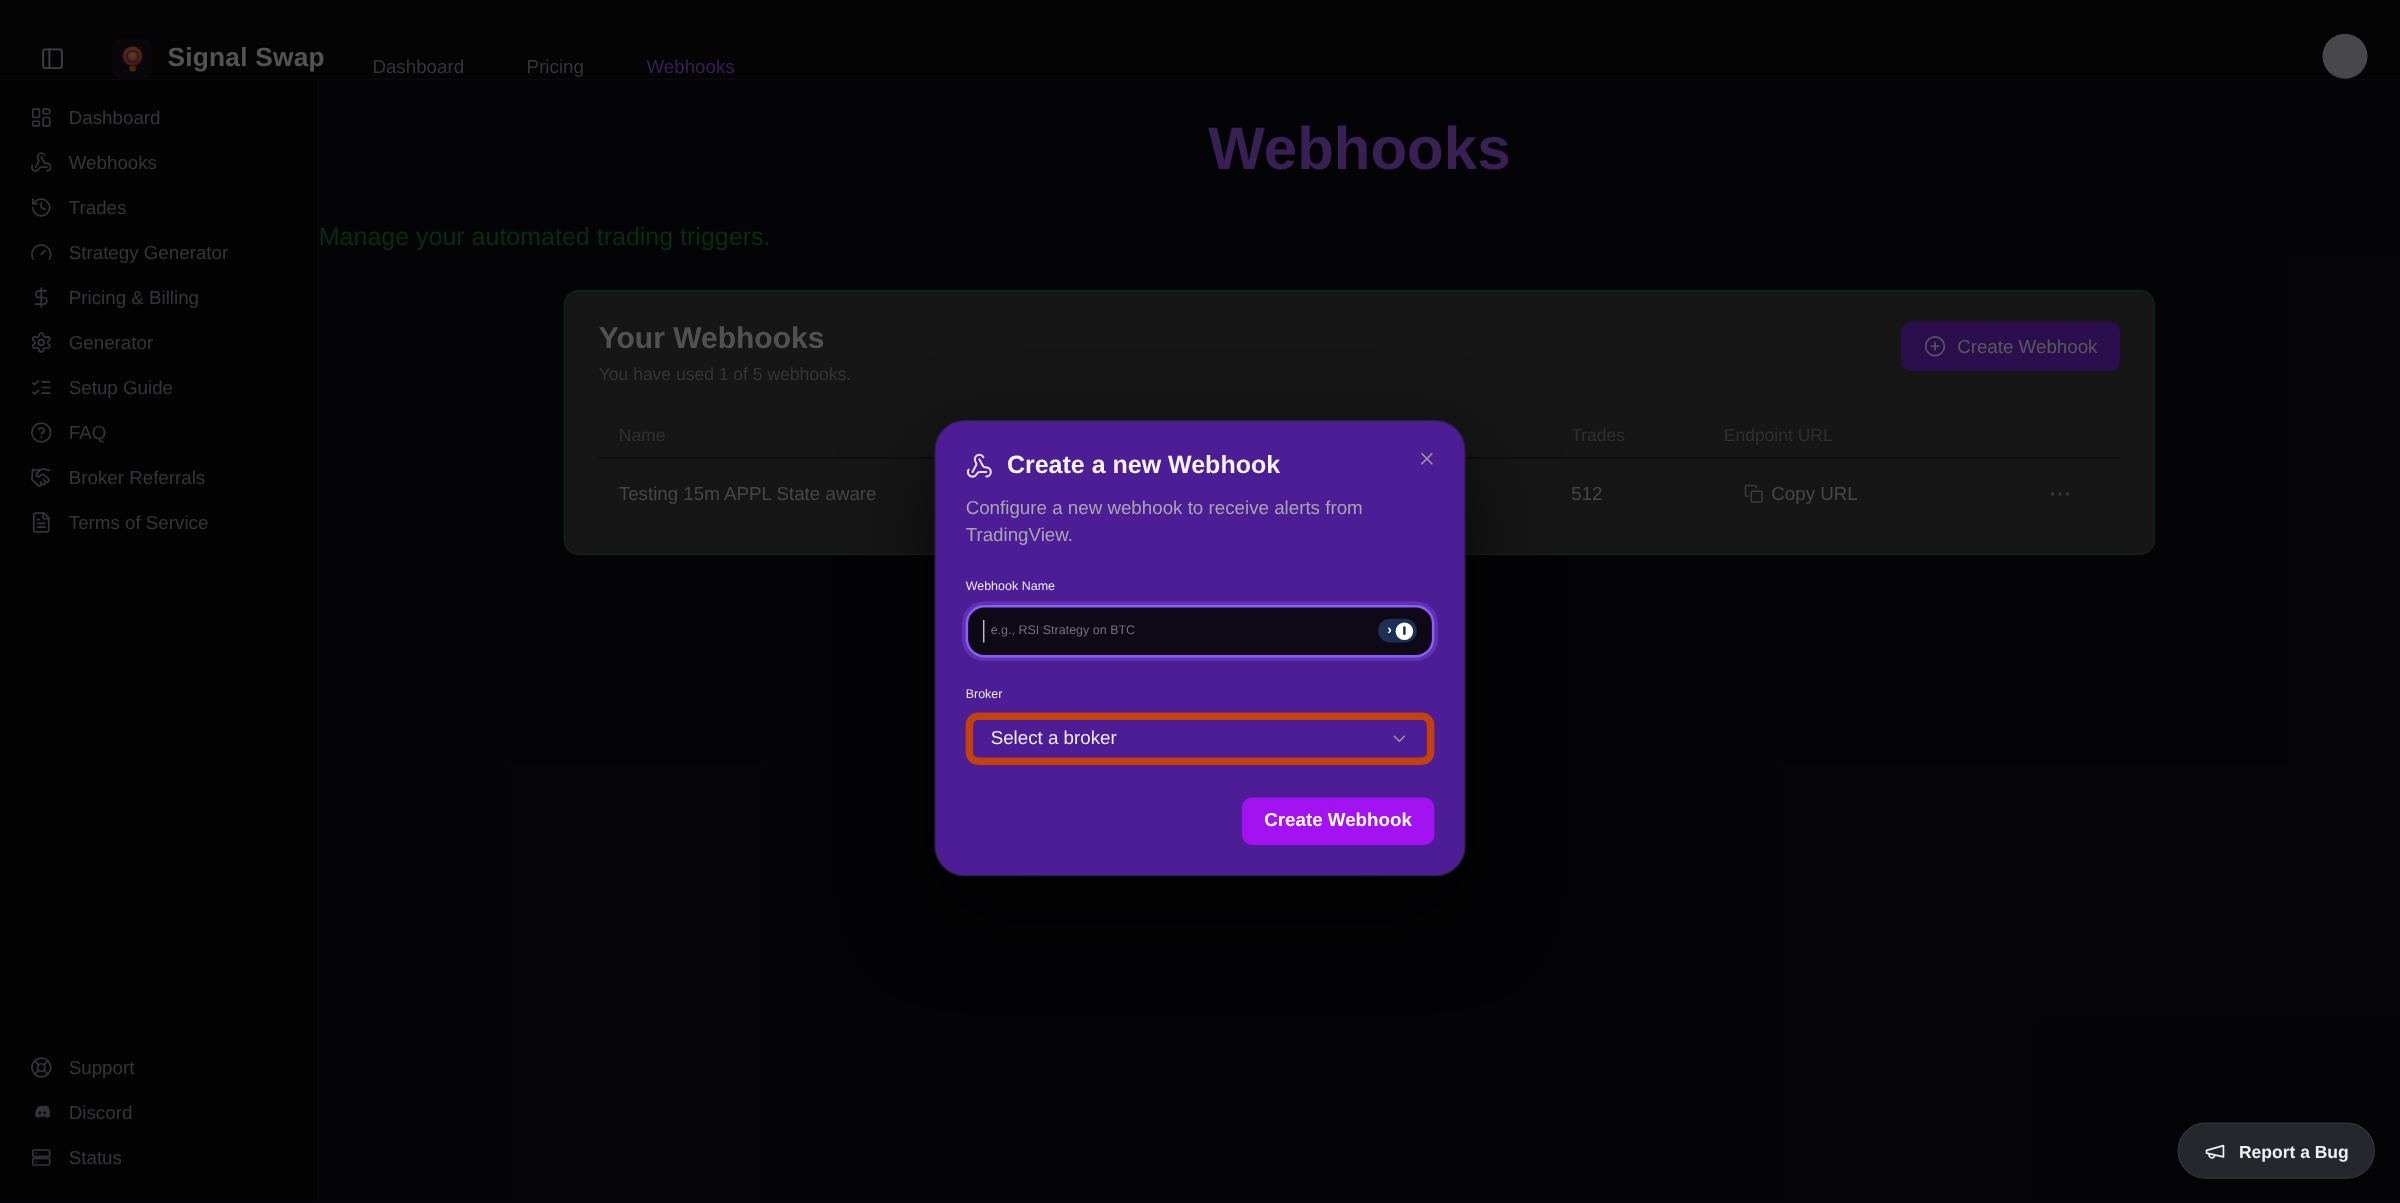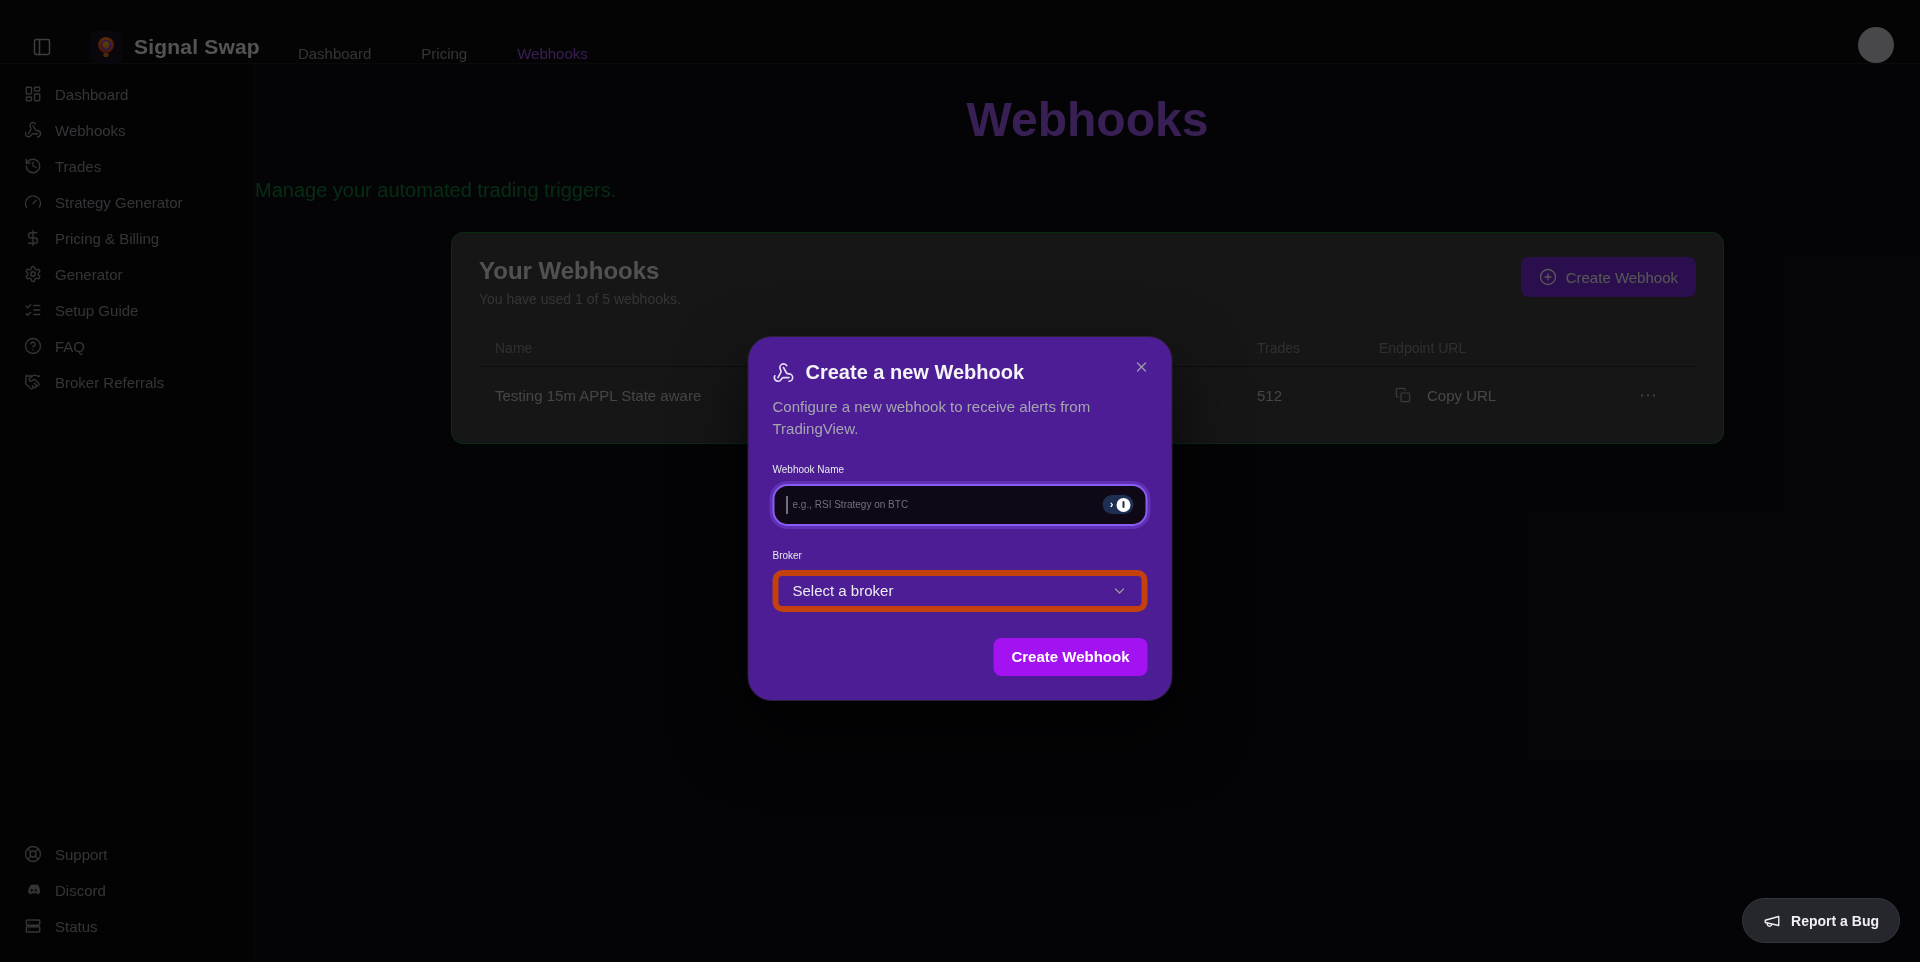--- a/index.html
+++ b/index.html
@@ -53,21 +53,21 @@
   .card-usage { font-size:14px; color:#9a9aa3; margin-top:6px; }
   .create-btn {
     display:flex; align-items:center; gap:9px; height:40px; padding:0 18px;
     background:#7c2be0; color:#ffffff; border:none; border-radius:8px;
     font-size:15px; font-family:inherit; cursor:pointer;
   }
   .table { margin-top:22px; }
   .thead, .trow { display:grid; grid-template-columns:762px 122px 244px 1fr; align-items:center; padding:0 16px; }
   .thead { height:38px; color:#8b8b94; font-size:14px; border-bottom:1px solid #232229; }
   .trow { height:56px; color:#c9c9d0; font-size:15px; }
-  .copy-cell { display:flex; align-items:center; gap:16px; color:#cfd0d5; cursor:pointer; padding-left:16px; }
+  .copy-cell { display:flex; align-items:center; gap:6px; color:#cfd0d5; cursor:pointer; padding-left:16px; }
   .copy-cell .ic { width:16px; height:16px; color:#aeaeb6; }
   .row-menu { justify-self:start; padding-left:16px; color:#b3b3bb; font-size:18px; letter-spacing:2px; cursor:pointer; background:none; border:none; }
 
   
   .overlay { position:absolute; inset:0; background:rgba(0,0,0,0.66); z-index:5; }
   .modal {
     position:absolute; left:50%; top:300px; transform:translateX(-50%);
     width:425px; z-index:10; background:#4c1d95; border:1px solid #2c2138;
     border-radius:24px; padding:24px; box-shadow:0 28px 70px rgba(0,0,0,.65);margin-top:36px;
   }
@@ -220,20 +220,30 @@
     </div>
     <div class="side-item">
       <svg class="ic" viewBox="0 0 24 24" fill="none" stroke="currentColor" stroke-width="1.8" stroke-linecap="round" stroke-linejoin="round">
           <path d="m11 17 2 2a1 1 0 1 0 3-3"></path>
           <path d="m14 14 2.5 2.5a1 1 0 1 0 3-3l-3.88-3.88a3 3 0 0 0-4.24 0l-.88.88a1 1 0 1 1-3-3l2.81-2.81a5.79 5.79 0 0 1 7.06-.87l.47.28a2 2 0 0 0 1.42.25L21 4"></path>
           <path d="M3 3 2 14l6.5 6.5a1 1 0 1 0 3-3"></path>
           <path d="M3 4h8"></path>
         </svg>
       <span>Broker Referrals</span>
     </div>
+    <div class="side-item">
+      <svg class="ic" viewBox="0 0 24 24" fill="none" stroke="currentColor" stroke-width="1.8" stroke-linecap="round" stroke-linejoin="round">
+          <path d="M15 2H6a2 2 0 0 0-2 2v16a2 2 0 0 0 2 2h12a2 2 0 0 0 2-2V7Z"></path>
+          <path d="M14 2v4a2 2 0 0 0 2 2h4"></path>
+          <path d="M10 9H8"></path>
+          <path d="M16 13H8"></path>
+          <path d="M16 17H8"></path>
+        </svg>
+      <span>Terms of Service</span>
+    </div>
   </nav>
   <nav>
     <div class="side-item">
       <svg class="ic" viewBox="0 0 24 24" fill="none" stroke="currentColor" stroke-width="1.8" stroke-linecap="round" stroke-linejoin="round">
           <circle cx="12" cy="12" r="10"></circle>
           <circle cx="12" cy="12" r="4"></circle>
           <line x1="4.93" y1="4.93" x2="9.17" y2="9.17"></line>
           <line x1="14.83" y1="14.83" x2="19.07" y2="19.07"></line>
           <line x1="14.83" y1="9.17" x2="19.07" y2="4.93"></line>
           <line x1="4.93" y1="19.07" x2="9.17" y2="14.83"></line>

